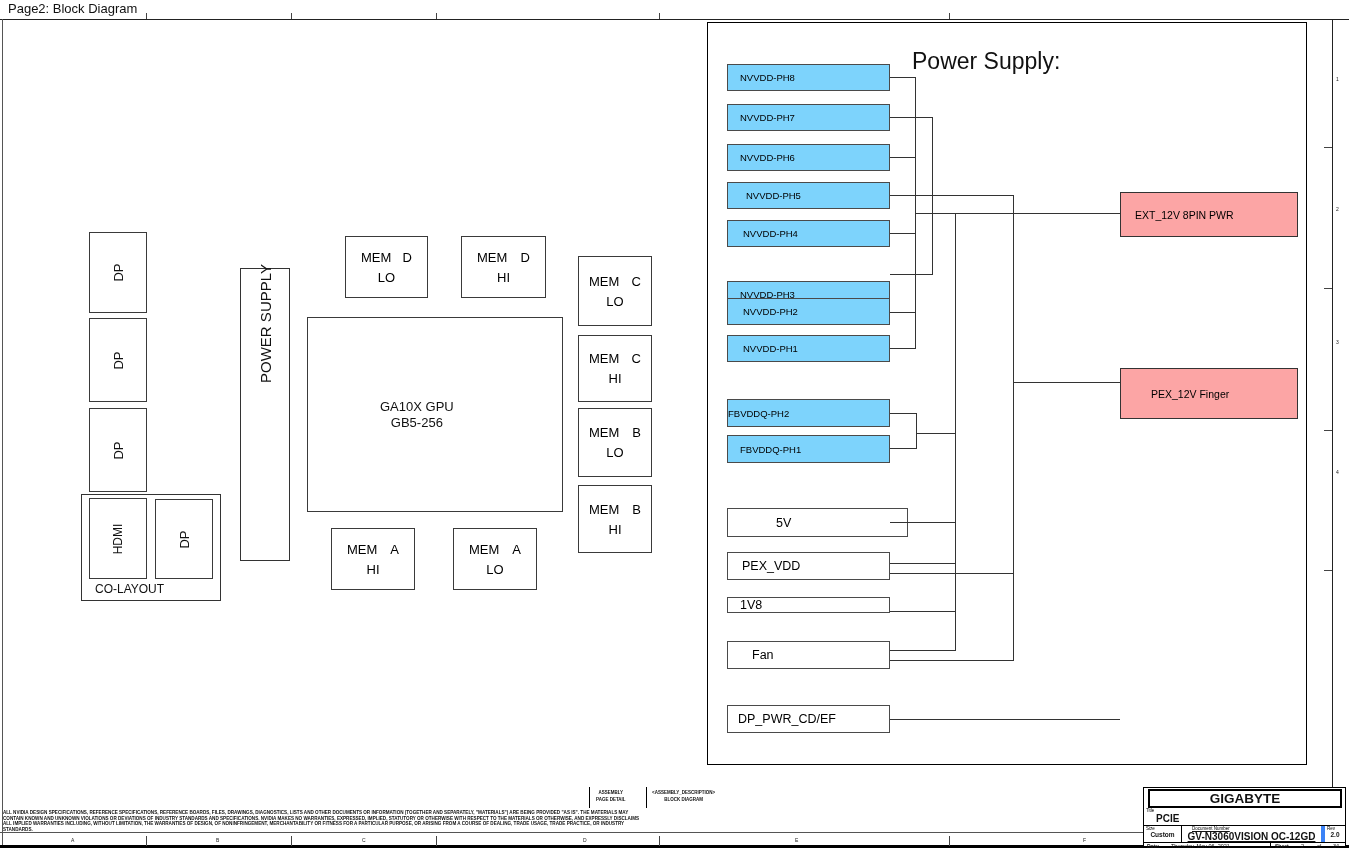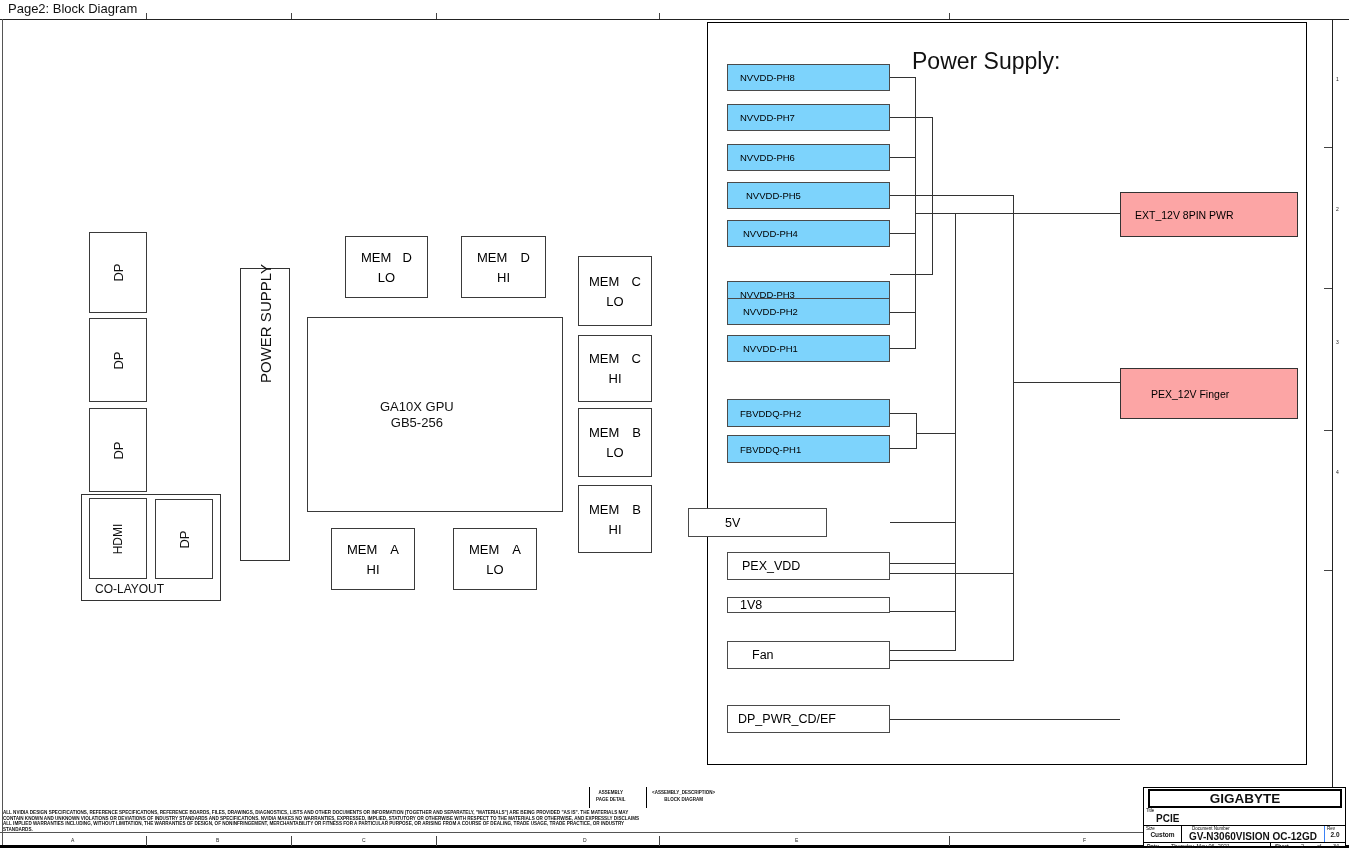--- a/index.html
+++ b/index.html
@@ -166,24 +166,24 @@
 
   <div class="lblbox" style="left:727px;top:64px;width:163px;height:27px;padding-left:12px;">NVVDD-PH8</div>
   <div class="lblbox" style="left:727px;top:104px;width:163px;height:27px;padding-left:12px;">NVVDD-PH7</div>
   <div class="lblbox" style="left:727px;top:144px;width:163px;height:27px;padding-left:12px;">NVVDD-PH6</div>
   <div class="lblbox" style="left:727px;top:182px;width:163px;height:27px;padding-left:18px;">NVVDD-PH5</div>
   <div class="lblbox" style="left:727px;top:220px;width:163px;height:27px;padding-left:15px;">NVVDD-PH4</div>
   <div class="lblbox" style="left:727px;top:261px;width:163px;height:27px;padding-left:12px;margin-top:20px;">NVVDD-PH3</div>
   <div class="lblbox" style="left:727px;top:298px;width:163px;height:27px;padding-left:15px;">NVVDD-PH2</div>
   <div class="lblbox" style="left:727px;top:335px;width:163px;height:27px;padding-left:15px;">NVVDD-PH1</div>
 
-  <div class="lblbox" style="left:727px;top:399px;width:163px;height:28px;padding-left:12px;">FBVDDQ-PH2</div>
+  <div class="lblbox" style="left:727px;top:399px;width:163px;height:28px;">FBVDDQ-PH2</div>
   <div class="lblbox" style="left:727px;top:435px;width:163px;height:28px;padding-left:12px;">FBVDDQ-PH1</div>
 
-  <div class="railbox" style="left:688px;top:508px;width:139px;height:29px;padding-left:36px;">5V</div>
+  <div class="railbox" style="left:727px;top:508px;width:181px;height:29px;padding-left:48px;">5V</div>
   <div class="railbox" style="left:727px;top:552px;width:163px;height:28px;padding-left:14px;">PEX_VDD</div>
   <div class="railbox" style="left:727px;top:597px;width:163px;height:16px;padding-left:12px;text-align:right;">1V8</div>
   <div class="railbox" style="left:727px;top:641px;width:163px;height:28px;padding-left:24px;">Fan</div>
   <div class="railbox" style="left:727px;top:705px;width:163px;height:28px;padding-left:10px;">DP_PWR_CD/EF</div>
 
   <div class="connbox" style="left:1120px;top:192px;width:178px;height:45px;padding-left:14px;">EXT_12V 8PIN PWR</div>
   <div class="connbox" style="left:1120px;top:356px;width:178px;height:51px;padding-left:30px;margin-top:12px;">PEX_12V Finger</div>
 
   <div class="wire" style="left:915px;top:77px;width:1px;height:272px;"></div>
   <div class="wire" style="left:932px;top:117px;width:1px;height:158px;"></div>
@@ -234,21 +234,21 @@
     <div class="row1">GIGABYTE</div>
     <div class="row2">
       <span class="tinylbl" style="position:absolute;left:2px;top:0;">Title</span>
       <span style="position:absolute;left:12px;bottom:1px;font-weight:bold;font-size:10px;">PCIE</span>
     </div>
     <div class="row3">
       <div class="cell" style="width:38px;border-right:1px solid #000;">
         <span class="tinylbl" style="padding-left:2px;">Size</span>
         <span style="font-size:6.5px;font-weight:bold;text-align:center;">Custom</span>
       </div>
-      <div class="cell" style="flex:1;border-right:1px solid #3b82f6;">
+      <div class="cell" style="flex:1;border-right:4px solid #3b82f6;text-decoration:underline;">
         <span class="tinylbl" style="padding-left:10px;">Document Number</span>
         <span style="font-size:10px;font-weight:bold;text-align:center;white-space:nowrap;">GV-N3060VISION OC-12GD</span>
       </div>
       <div class="cell" style="width:20px;">
         <span class="tinylbl" style="padding-left:2px;">Rev</span>
         <span style="font-size:6.5px;font-weight:bold;text-align:center;">2.0</span>
       </div>
     </div>
     <div class="row4">
       <span style="font-size:5px;font-weight:bold;padding-left:3px;width:24px;">Date:</span>

